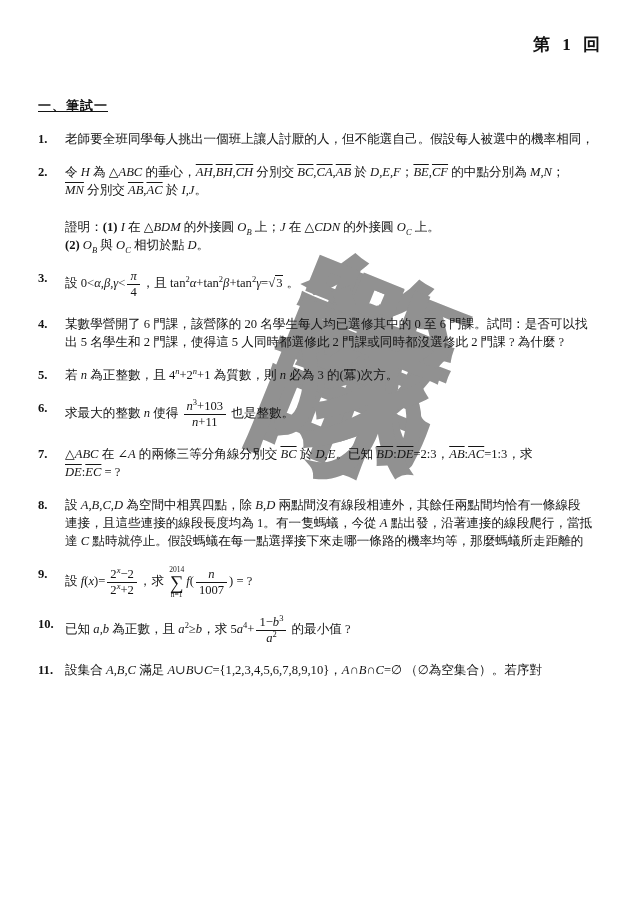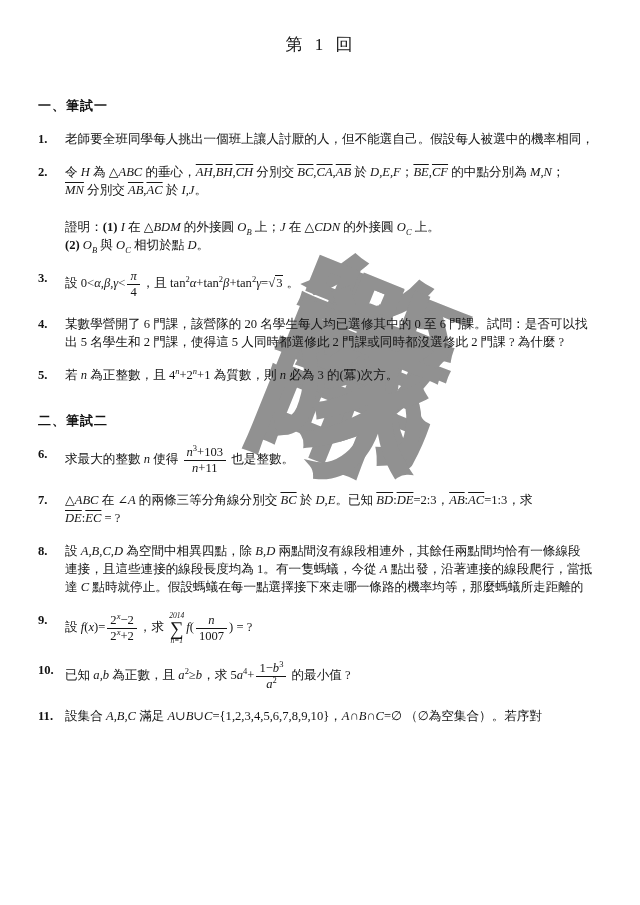--- a/index.html
+++ b/index.html
@@ -27,30 +27,31 @@
     font-weight:700;
     font-family:"DejaVu Serif","Liberation Serif",serif;
     color:#919191;
     z-index:0;
     user-select:none;
     white-space:nowrap;
   }
   .content{position:relative;z-index:1;padding:34px 36px 0 38px;}
   .title{
     margin:0 0 0 0;
-    text-align:center;
+    text-align:right;
     font-size:17px;
-    font-weight:400;
+    font-weight:700;
     letter-spacing:4px;
     line-height:22px;
   }
   .sec-head{
     margin:42px 0 17px 0;
     font-size:13px;
     font-weight:700;
+    text-decoration:underline;
     letter-spacing:1px;
   }
   .sec-head.second{margin-top:28px;}
   .plist{}
   .problem{display:flex;margin:0 0 15px 0;}
   .pnum{flex:0 0 27px;font-weight:700;}
   .plines{flex:1;}
   .pline{margin:0 0 2px 0;}
   .pline.ind2{}
   .pline.gap{margin-top:21px;}
@@ -62,21 +63,21 @@
     display:inline-block;vertical-align:middle;
     text-align:center;line-height:13px;margin:0 2px;
   }
   .fn{display:block;border-bottom:1px solid #141414;padding:0 3px 1px 3px;}
   .fd{display:block;padding:1px 3px 0 3px;}
   .sum{
     display:inline-flex;flex-direction:column;align-items:center;
     vertical-align:middle;line-height:1;margin:0 2px;
   }
   .sig{font-size:19px;line-height:17px;}
-  .slim{font-size:7.5px;line-height:8px;font-style:italic;}
+  .slim{font-size:7.5px;line-height:8px;}
   .sqrt{white-space:nowrap;}
   .rc{border-top:1px solid #141414;padding:0 1px;}
 </style>
 </head>
 <body>
 
 <div class="page">
   <div class="watermark">筆戰部隊</div>
   <div class="content">
     <h1 class="title">第 1 回</h1>
@@ -119,21 +120,20 @@
   <div class="problem">
     <span class="pnum">5.</span>
     <div class="plines">
                 <div class="pline">若 <span class="mi">n</span> 為正整數，且 4<sup class="msup mi">n</sup>+2<sup class="msup mi">n</sup>+1 為質數，則 <span class="mi">n</span> 必為 3 的(冪)次方。</div>
               </div>
   </div>
 </div>
   </section>
 
   <section class="section">
-    <h2 class="sec-head second">二、筆試二</h2>
     <div class="plist">
   <div class="problem">
     <span class="pnum">6.</span>
     <div class="plines">
                 <div class="pline">求最大的整數 <span class="mi">n</span> 使得 <span class="frac"><span class="fn"><span class="mi">n</span><sup class="msup">3</sup>+103</span><span class="fd"><span class="mi">n</span>+11</span></span> 也是整數。</div>
               </div>
   </div>
 
   <div class="problem">
     <span class="pnum">7.</span>

